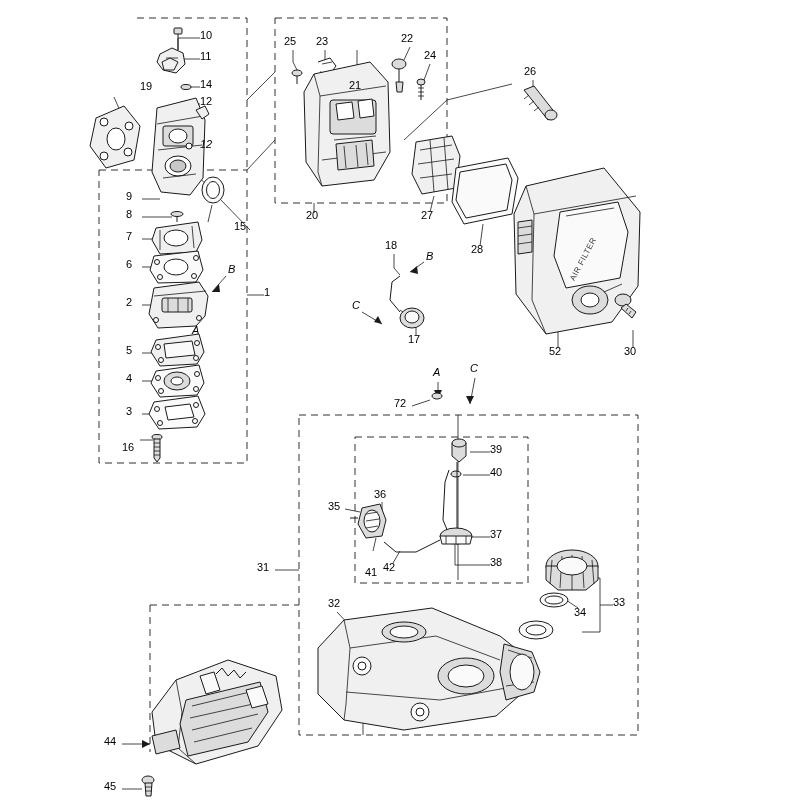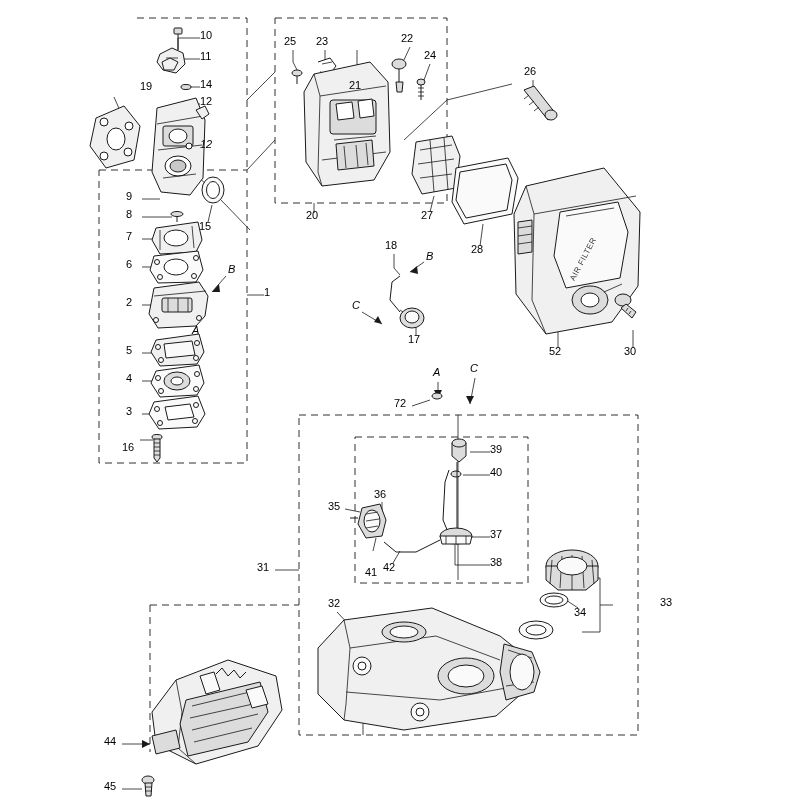--- a/index.html
+++ b/index.html
@@ -457,39 +457,39 @@
   <div class="callout" style="left:126px; top:345px;">5</div>
   <div class="callout" style="left:126px; top:259px;">6</div>
   <div class="callout" style="left:126px; top:231px;">7</div>
   <div class="callout" style="left:126px; top:209px;">8</div>
   <div class="callout" style="left:126px; top:191px;">9</div>
   <div class="callout" style="left:200px; top:30px;">10</div>
   <div class="callout" style="left:200px; top:51px;">11</div>
   <div class="callout" style="left:200px; top:139px;font-style:italic;">12</div>
   <div class="callout" style="left:200px; top:96px;">12</div>
   <div class="callout" style="left:200px; top:79px;">14</div>
-  <div class="callout" style="left:199px; top:221px;">15</div>
+  <div class="callout" style="left:199px; top:221px;padding-left:35px;">15</div>
   <div class="callout" style="left:122px; top:432px;margin-top:10px;">16</div>
   <div class="callout" style="left:408px; top:334px;">17</div>
   <div class="callout" style="left:385px; top:240px;">18</div>
   <div class="callout" style="left:104px; top:81px;margin-left:36px;">19</div>
   <div class="callout" style="left:306px; top:210px;">20</div>
   <div class="callout" style="left:349px; top:36px;margin-top:44px;">21</div>
   <div class="callout" style="left:401px; top:33px;">22</div>
   <div class="callout" style="left:316px; top:36px;">23</div>
   <div class="callout" style="left:424px; top:50px;">24</div>
   <div class="callout" style="left:284px; top:36px;">25</div>
   <div class="callout" style="left:524px; top:66px;">26</div>
   <div class="callout" style="left:421px; top:210px;">27</div>
   <div class="callout" style="left:471px; top:244px;">28</div>
   <div class="callout" style="left:549px; top:346px;">52</div>
   <div class="callout" style="left:624px; top:346px;">30</div>
   <div class="callout" style="left:257px; top:562px;">31</div>
   <div class="callout" style="left:328px; top:598px;">32</div>
-  <div class="callout" style="left:613px; top:597px;margin-left:47px;">33</div>
+  <div class="callout" style="left:613px; top:597px;">33</div>
   <div class="callout" style="left:574px; top:607px;">34</div>
   <div class="callout" style="left:328px; top:501px;">35</div>
   <div class="callout" style="left:374px; top:489px;">36</div>
   <div class="callout" style="left:490px; top:529px;">37</div>
   <div class="callout" style="left:490px; top:557px;">38</div>
   <div class="callout" style="left:490px; top:444px;">39</div>
   <div class="callout" style="left:490px; top:467px;">40</div>
   <div class="callout" style="left:365px; top:551px;margin-top:16px;">41</div>
   <div class="callout" style="left:383px; top:562px;">42</div>
   <div class="callout" style="left:394px; top:398px;">72</div>

